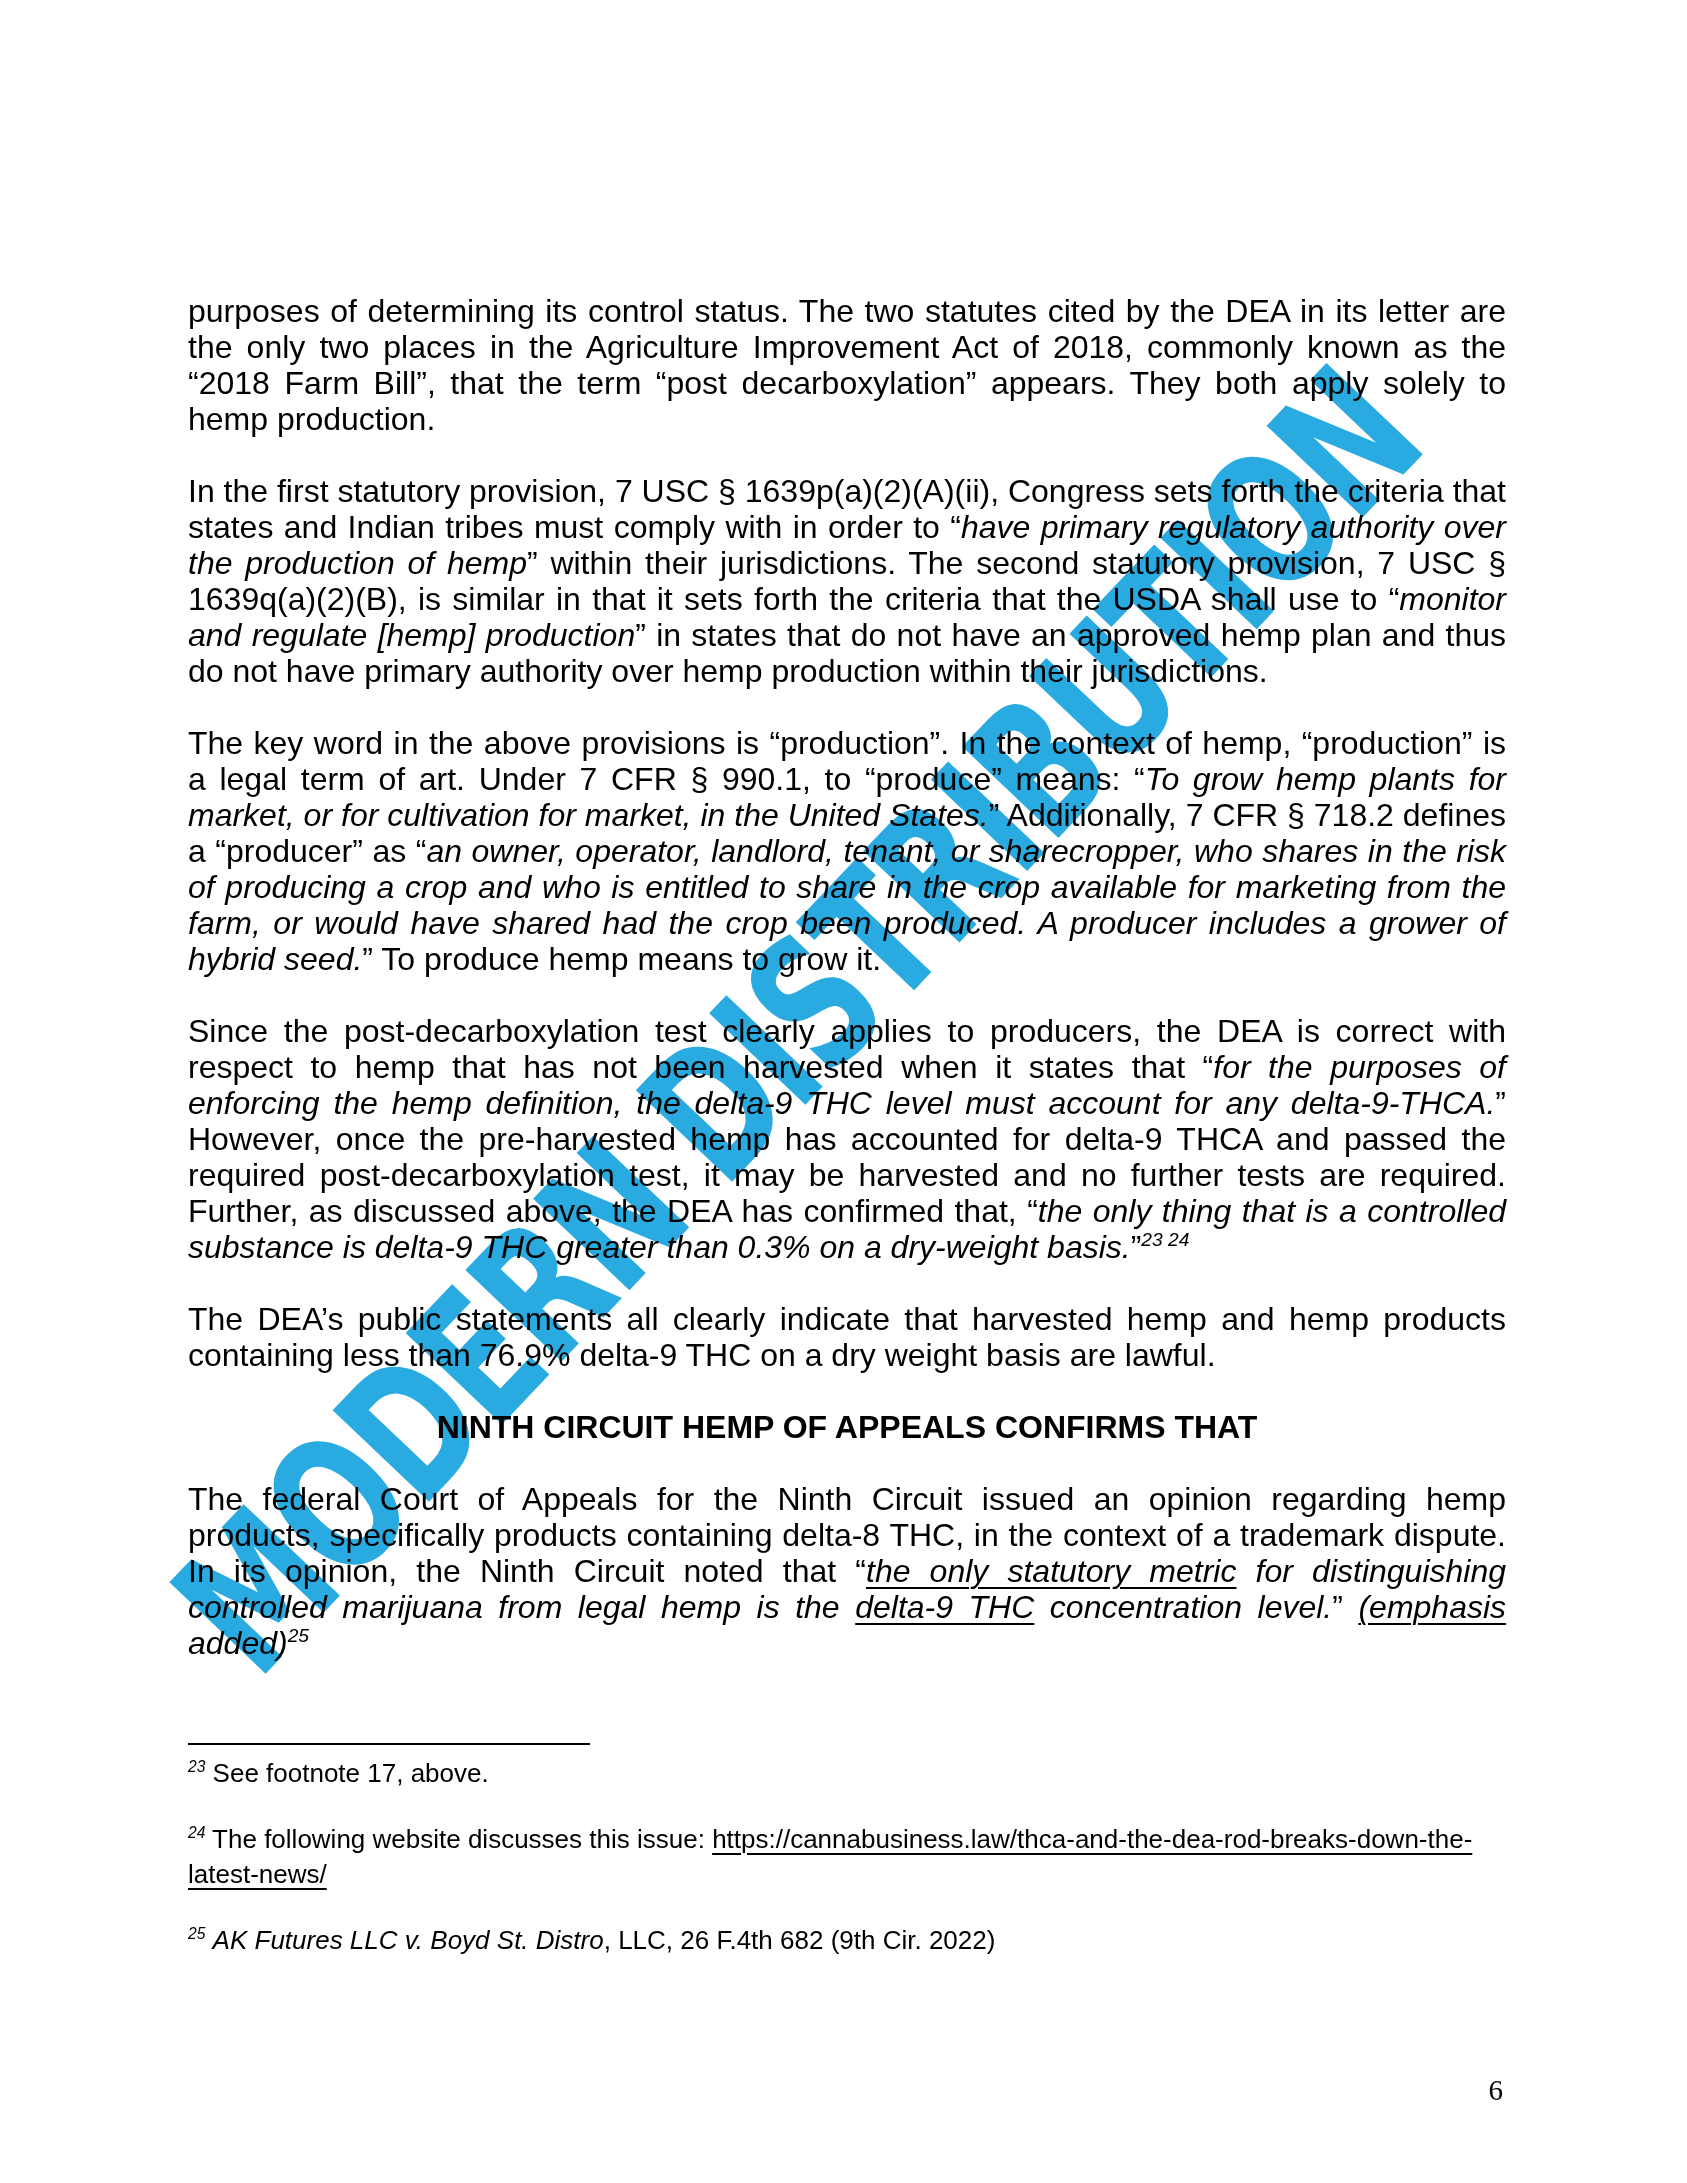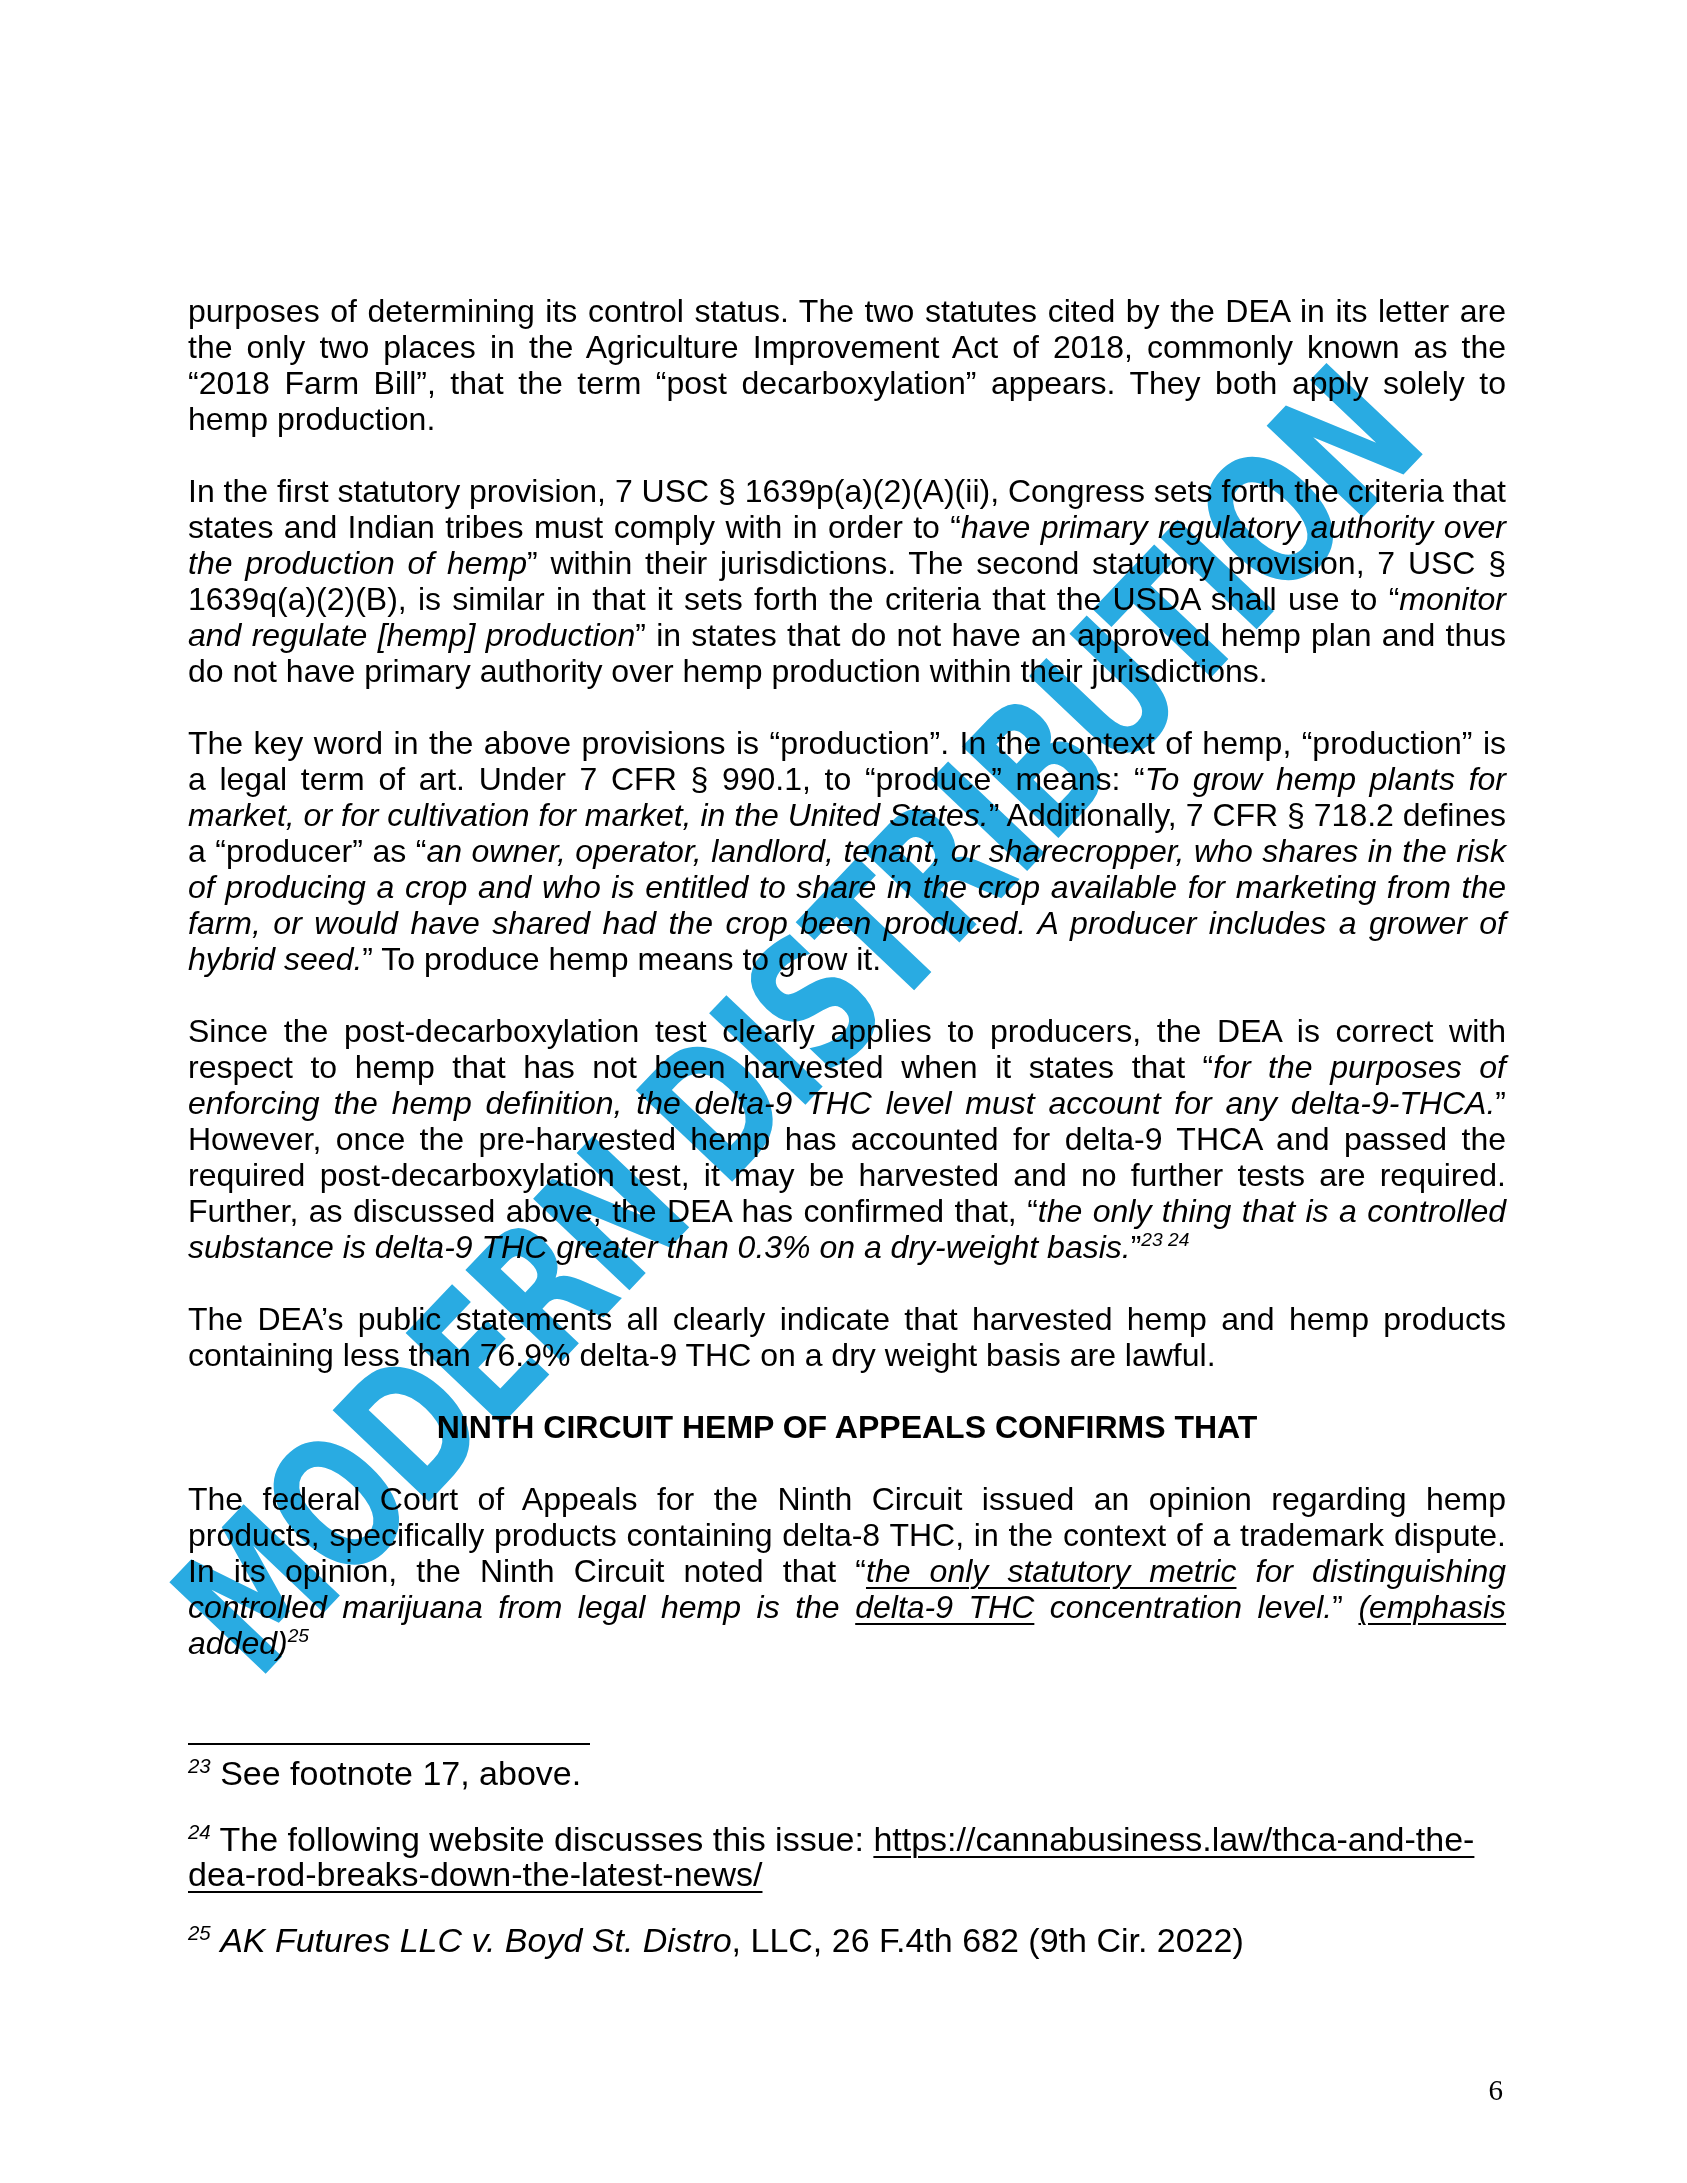--- a/index.html
+++ b/index.html
@@ -47,21 +47,21 @@
   }
   .i { font-style: italic; }
   .u { text-decoration: underline; text-decoration-thickness: 2px; text-underline-offset: 4.6px; }
   sup { font-size: 60%; vertical-align: super; line-height: 0; font-style: italic; }
   .footnotes {
     position: absolute;
     left: 188px;
     top: 1743px;
     width: 1318px;
     z-index: 1;
-    font-size: 34px;
+    font-size: 26px;
     line-height: 35px;
     text-align: left;
   }
   .fn-sep {
     width: 402px;
     height: 0;
     border-top: 2px solid #000000;
     margin: 0 0 10.6px 0;
   }
   .fn { margin: 0 0 31px 0; }

